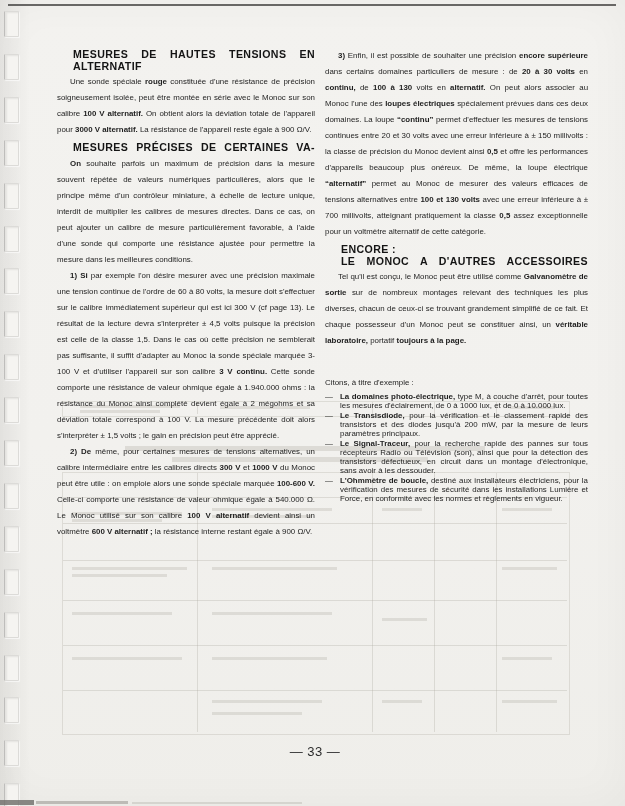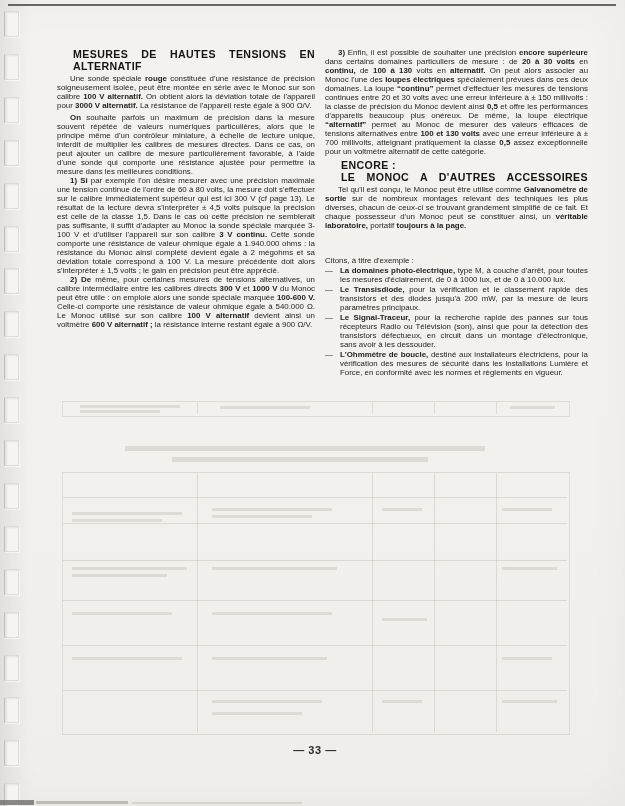--- a/index.html
+++ b/index.html
@@ -18,28 +18,28 @@
     box-shadow:inset 2px 1px 2px rgba(0,0,0,0.07),1px 1px 1px rgba(255,255,255,0.65);}
   .smudge{position:absolute;}
   
   .col{position:absolute;top:48px;color:#1e1e1e;}
   #col-left{left:57px;width:258px;}
   #col-right{left:325px;width:263px;}
   .heading{font-weight:bold;font-size:10.6px;line-height:12.2px;letter-spacing:.4px;
     margin:3px 0 2px 16px;color:#141414;}
   .col > .heading:first-child{margin-top:0;}
   .hline.just{text-align:justify;text-align-last:justify;}
-  .para{font-size:7.9px;line-height:9px;text-align:justify;text-indent:13px;margin:0;}
+  .para{font-size:7.9px;line-height:16px;text-align:justify;text-indent:13px;margin:0;}
   .para.noindent{text-indent:0;margin-top:26px;}
   .b{font-weight:bold;}
   .li{position:relative;font-size:7.9px;line-height:9px;text-align:justify;
     padding-left:15px;margin-top:1px;}
   .li .dash{position:absolute;left:0;top:0;}
   #page-number{position:absolute;top:744px;left:5px;width:620px;text-align:center;
-    font-size:11px;color:#2c2c2c;letter-spacing:.5px;font-weight:bold;}
+    font-size:13px;color:#2c2c2c;letter-spacing:.5px;}
   
   #ghost{position:absolute;left:0;top:0;width:625px;height:806px;pointer-events:none;
     filter:blur(0.3px);}
   .g-line{position:absolute;background:rgba(168,165,156,0.30);}
   .g-box{position:absolute;border:1px solid rgba(168,165,156,0.28);}
   .g-bar{position:absolute;background:rgba(175,172,163,0.30);height:3px;}
   .g-title{position:absolute;background:rgba(178,175,166,0.32);height:5px;}
 </style>
 </head>
 <body>
@@ -114,20 +114,21 @@
       <div class="g-bar" style="left: 212px; top: 712px; width: 90px; height: 3px;"></div>
     </div>
 
   <div class="col" id="col-left">
       <div class="heading">
         <div class="hline just">MESURES DE HAUTES TENSIONS EN</div>
         <div class="hline">ALTERNATIF</div>
       </div>
       <div class="para"><span>Une sonde spéciale </span><span class="b">rouge</span><span> constituée d'une résistance de précision soigneusement isolée, peut être montée en série avec le Monoc sur son calibre </span><span class="b">100 V alternatif.</span><span> On obtient alors la déviation totale de l'appareil pour </span><span class="b">3000 V alternatif.</span><span> La résistance de l'appareil reste égale à 900 Ω/V.</span></div>
       <div class="heading">
+        <div class="hline just">MESURES PRÉCISES DE CERTAINES VA-</div>
       </div>
       <div class="para"><span class="b">On</span><span> souhaite parfois un maximum de précision dans la mesure souvent répétée de valeurs numériques particulières, alors que le principe même d'un contrôleur miniature, à échelle de lecture unique, interdit de multiplier les calibres de mesures directes. Dans ce cas, on peut ajouter un calibre de mesure particulièrement favorable, à l'aide d'une sonde qui comporte une résistance ajustée pour permettre la mesure dans les meilleures conditions.</span></div>
       <div class="para"><span class="b">1) Si</span><span> par exemple l'on désire mesurer avec une précision maximale une tension continue de l'ordre de 60 à 80 volts, la mesure doit s'effectuer sur le calibre immédiatement supérieur qui est ici 300 V (cf page 13). Le résultat de la lecture devra s'interpréter ± 4,5 volts puisque la précision est celle de la classe 1,5. Dans le cas où cette précision ne semblerait pas suffisante, il suffit d'adapter au Monoc la sonde spéciale marquée 3-100 V et d'utiliser l'appareil sur son calibre </span><span class="b">3 V continu.</span><span> Cette sonde comporte une résistance de valeur ohmique égale à 1.940.000 ohms : la résistance du Monoc ainsi complété devient égale à 2 mégohms et sa déviation totale correspond à 100 V. La mesure précédente doit alors s'interpréter ± 1,5 volts ; le gain en précision peut être apprécié.</span></div>
       <div class="para"><span class="b">2) De</span><span> même, pour certaines mesures de tensions alternatives, un calibre intermédiaire entre les calibres directs </span><span class="b">300 V</span><span> et </span><span class="b">1000 V</span><span> du Monoc peut être utile : on emploie alors une sonde spéciale marquée </span><span class="b">100-600 V.</span><span> Celle-ci comporte une résistance de valeur ohmique égale à 540.000 Ω. Le Monoc utilisé sur son calibre </span><span class="b">100 V alternatif</span><span> devient ainsi un voltmètre </span><span class="b">600 V alternatif ;</span><span> la résistance interne restant égale à 900 Ω/V.</span></div>
     </div>
   <div class="col" id="col-right">
       <div class="para"><span class="b">3)</span><span> Enfin, il est possible de souhaiter une précision </span><span class="b">encore supérieure</span><span> dans certains domaines particuliers de mesure : de </span><span class="b">20 à 30 volts</span><span> en </span><span class="b">continu,</span><span> de </span><span class="b">100 à 130</span><span> volts en </span><span class="b">alternatif.</span><span> On peut alors associer au Monoc l'une des </span><span class="b">loupes électriques</span><span> spécialement prévues dans ces deux domaines. La loupe </span><span class="b">“continu”</span><span> permet d'effectuer les mesures de tensions continues entre 20 et 30 volts avec une erreur inférieure à ± 150 millivolts : la classe de précision du Monoc devient ainsi </span><span class="b">0,5</span><span> et offre les performances d'appareils beaucoup plus onéreux. De même, la loupe électrique </span><span class="b">“alternatif”</span><span> permet au Monoc de mesurer des valeurs efficaces de tensions alternatives entre </span><span class="b">100 et 130 volts</span><span> avec une erreur inférieure à ± 700 millivolts, atteignant pratiquement la classe </span><span class="b">0,5</span><span> assez exceptionnelle pour un voltmètre alternatif de cette catégorie.</span></div>
       <div class="heading">
         <div class="hline">ENCORE :</div>
         <div class="hline just">LE MONOC A D'AUTRES ACCESSOIRES</div>

